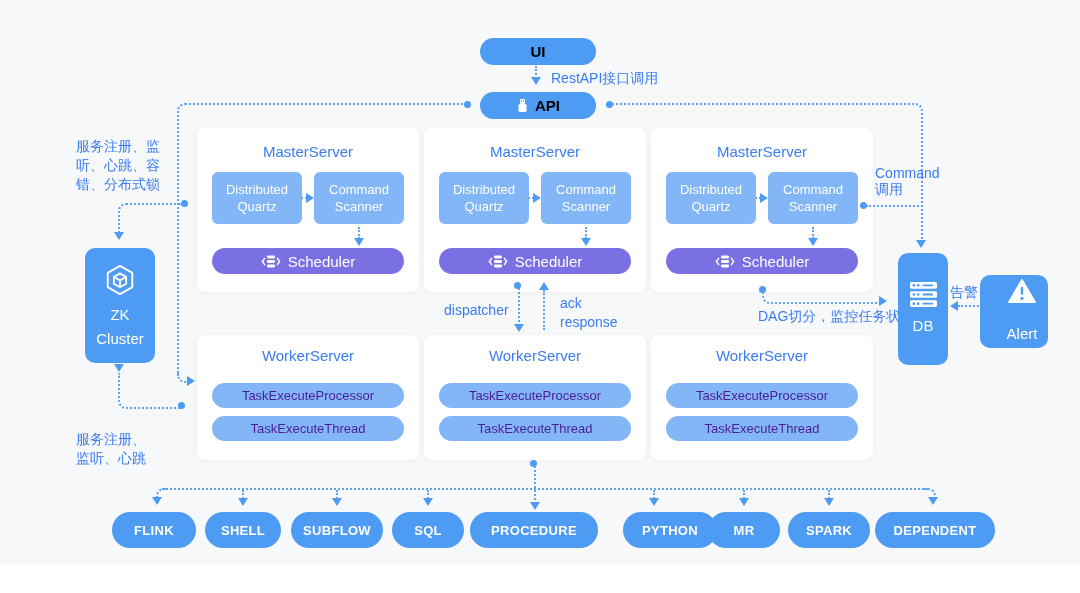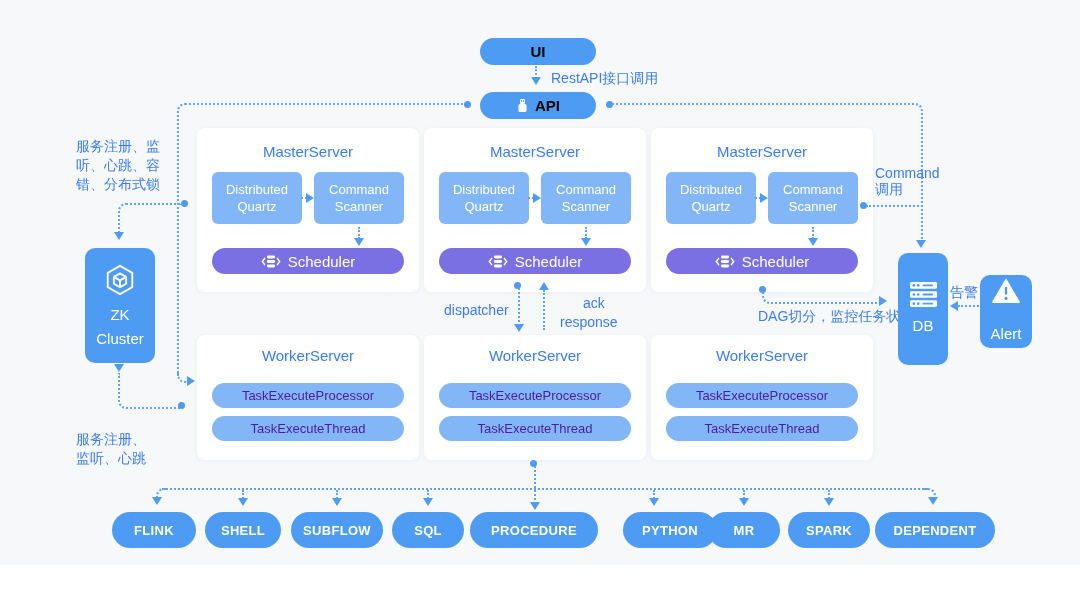--- a/index.html
+++ b/index.html
@@ -169,21 +169,21 @@
     </div>
   </div>
 
   <div class="dot" style="left:514px;top:282px;"></div>
   <div class="dl-v" style="left:518px;top:288px;height:38px;"></div>
   <div class="arr a-d" style="left:514px;top:324px;"></div>
   <div class="lbl" style="left:444px;top:301px;">dispatcher</div>
   <div class="arr a-u" style="left:539px;top:282px;"></div>
   <div class="dl-v" style="left:543px;top:290px;height:40px;"></div>
   <div style="position:absolute;left:560px;top:294px;">
-    <div class="lbl" style="position:static;margin-left:23px;">ack</div>
+    <div class="lbl" style="position:static;">ack</div>
     <div class="lbl" style="position:static;">response</div>
   </div>
 
   <div class="dot" style="left:759px;top:286px;"></div>
   <div class="c-bl" style="left:762px;top:291px;width:118px;height:11px;"></div>
   <div class="arr a-r" style="left:879px;top:296px;"></div>
   <div class="lbl" style="left:721px;top:307px;margin-left:37px;">DAG切分，监控任务状态</div>
 
   <div class="lbl lbl-sm" style="left:875px;top:166px;">Command</div>
   <div class="lbl" style="left:875px;top:180px;">调用</div>
@@ -223,21 +223,21 @@
         <rect x="13" y="21.5" width="11" height="2" rx="1" fill="#4d9bf3"></rect>
       </svg>
     </span>
     <span>DB</span>
   </div>
 
   <div class="lbl" style="left:950px;top:283px;">告警</div>
   <div class="arr a-l" style="left:950px;top:301px;"></div>
   <div class="dl-h" style="left:958px;top:305px;width:21px;"></div>
 
-  <div class="bigbox" style="left:980px;top:275px;width:52px;height:73px;gap:20px;">
+  <div class="bigbox" style="left:980px;top:275px;width:52px;height:73px;gap:20px;padding-left:16px;">
     <span class="icon">
       <svg width="28" height="24" viewBox="0 0 30 26" aria-hidden="true">
         <path d="M15 1 L29 25 L1 25 Z" fill="#ffffff" stroke="#ffffff" stroke-width="2" stroke-linejoin="round"></path>
         <rect x="13.7" y="8.5" width="2.6" height="8.5" rx="1.3" fill="#4d9bf3"></rect>
         <circle cx="15" cy="21" r="1.7" fill="#4d9bf3"></circle>
       </svg>
     </span>
     <span>Alert</span>
   </div>
 

